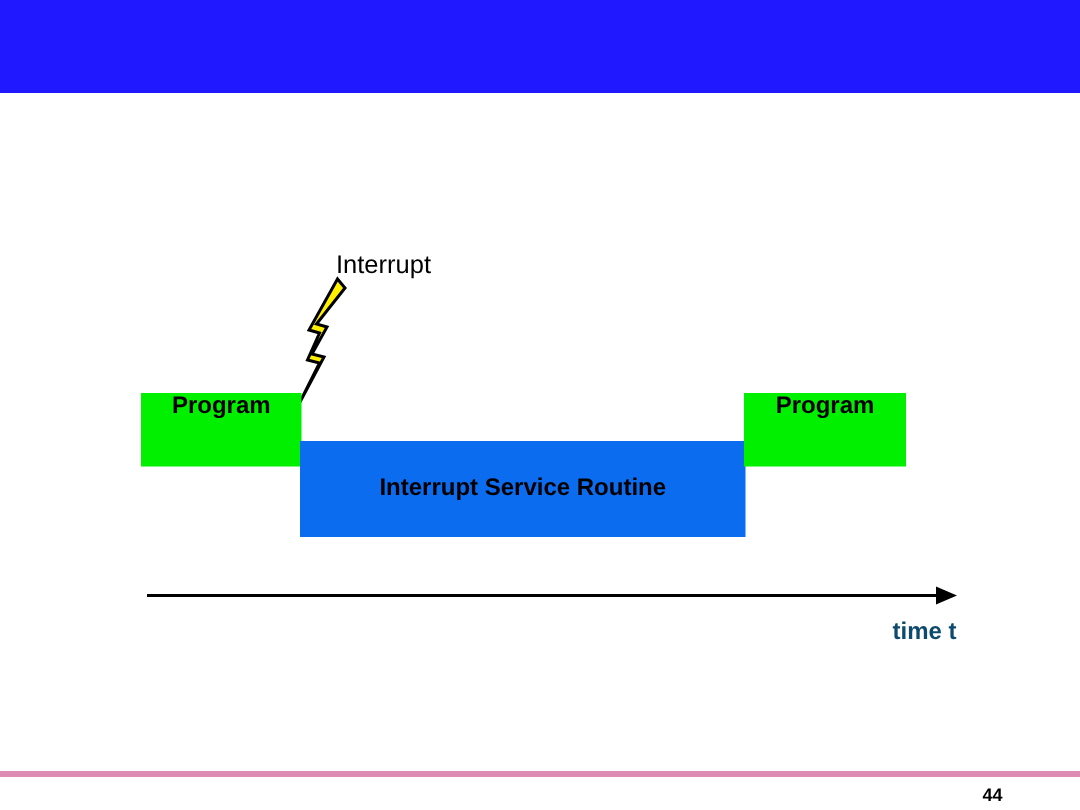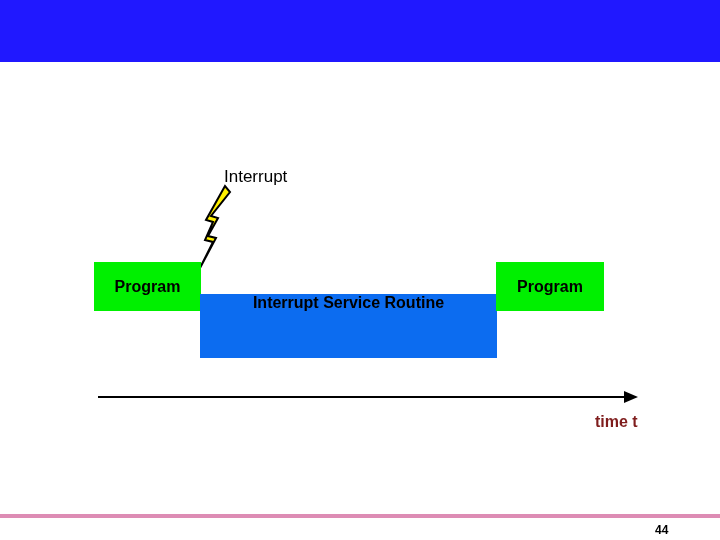--- a/index.html
+++ b/index.html
@@ -45,21 +45,20 @@
     top: 184px;
     width: 40px;
     height: 86px;
   }
 
   
   .program-box {
     position: absolute;
     background: #00f000;
     display: flex;
-    align-items: center;
     justify-content: center;
   }
   .program-box span {
     font-size: 16px;
     font-weight: bold;
     color: #000000;
     white-space: nowrap;
   }
   #program-left {
     left: 94px;
@@ -76,21 +75,21 @@
 
   
   .isr-box {
     position: absolute;
     left: 200px;
     top: 294px;
     width: 297px;
     height: 64px;
     background: #0c6cf0;
     display: flex;
-    align-items: flex-start;
+    align-items: center;
     justify-content: center;
   }
   .isr-box span {
     font-size: 16px;
     font-weight: bold;
     color: #000000;
     white-space: nowrap;
   }
 
   
@@ -101,21 +100,21 @@
     width: 544px;
     height: 22px;
   }
 
   .time-label {
     position: absolute;
     left: 595px;
     top: 413px;
     font-size: 16px;
     font-weight: bold;
-    color: #7f1d1d;
+    color: #0c4a6e;
     white-space: nowrap;
   }
 
   
   .footer-rule {
     position: absolute;
     left: 0;
     top: 514px;
     width: 720px;
     height: 4px;

